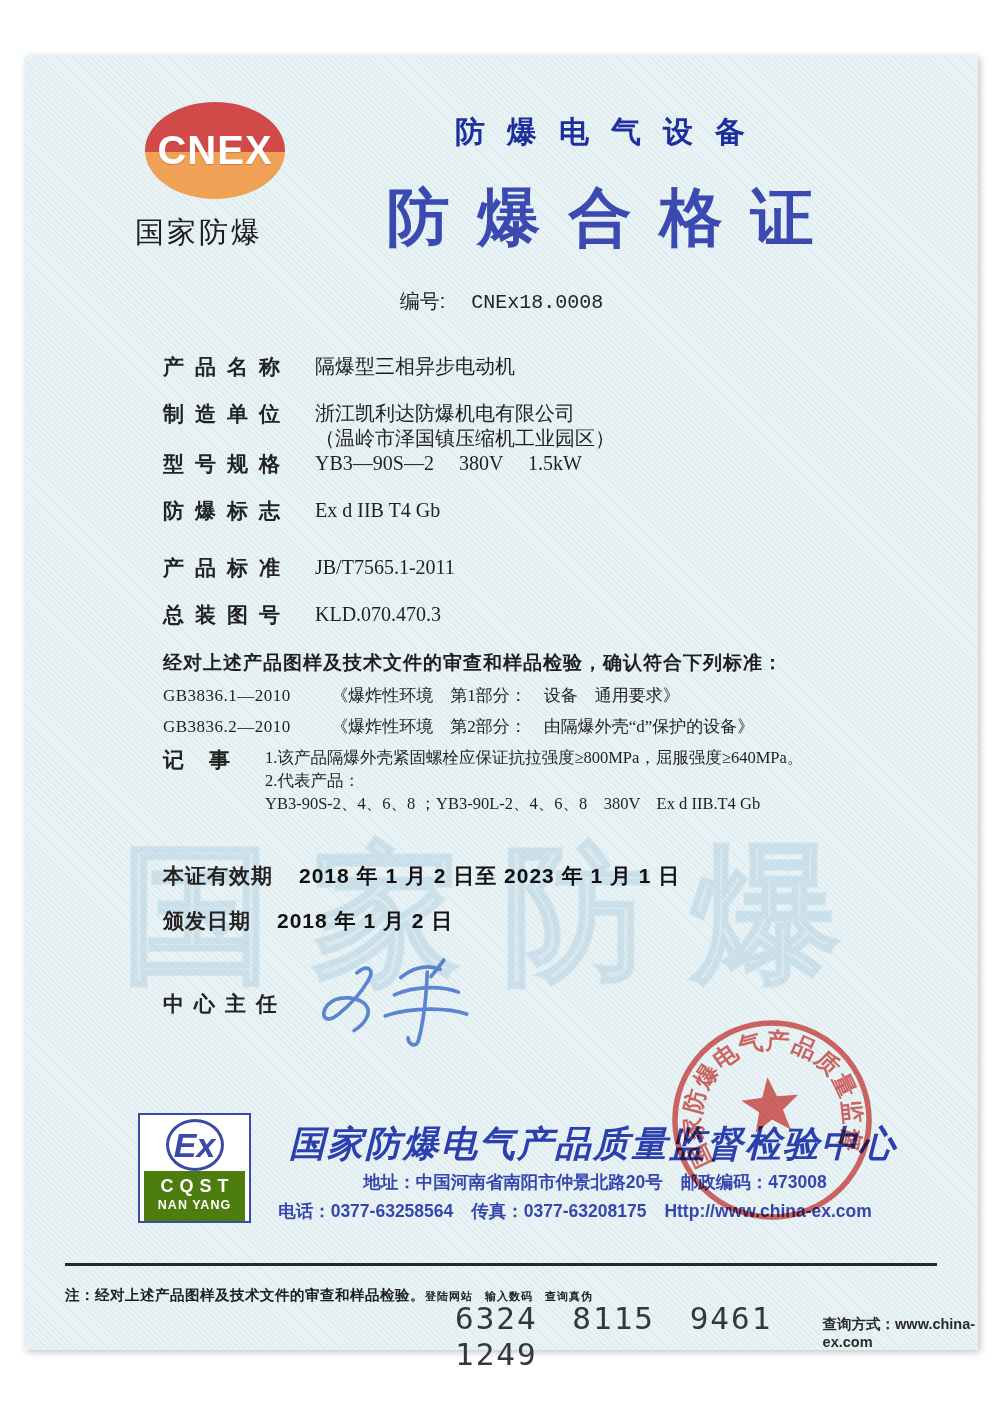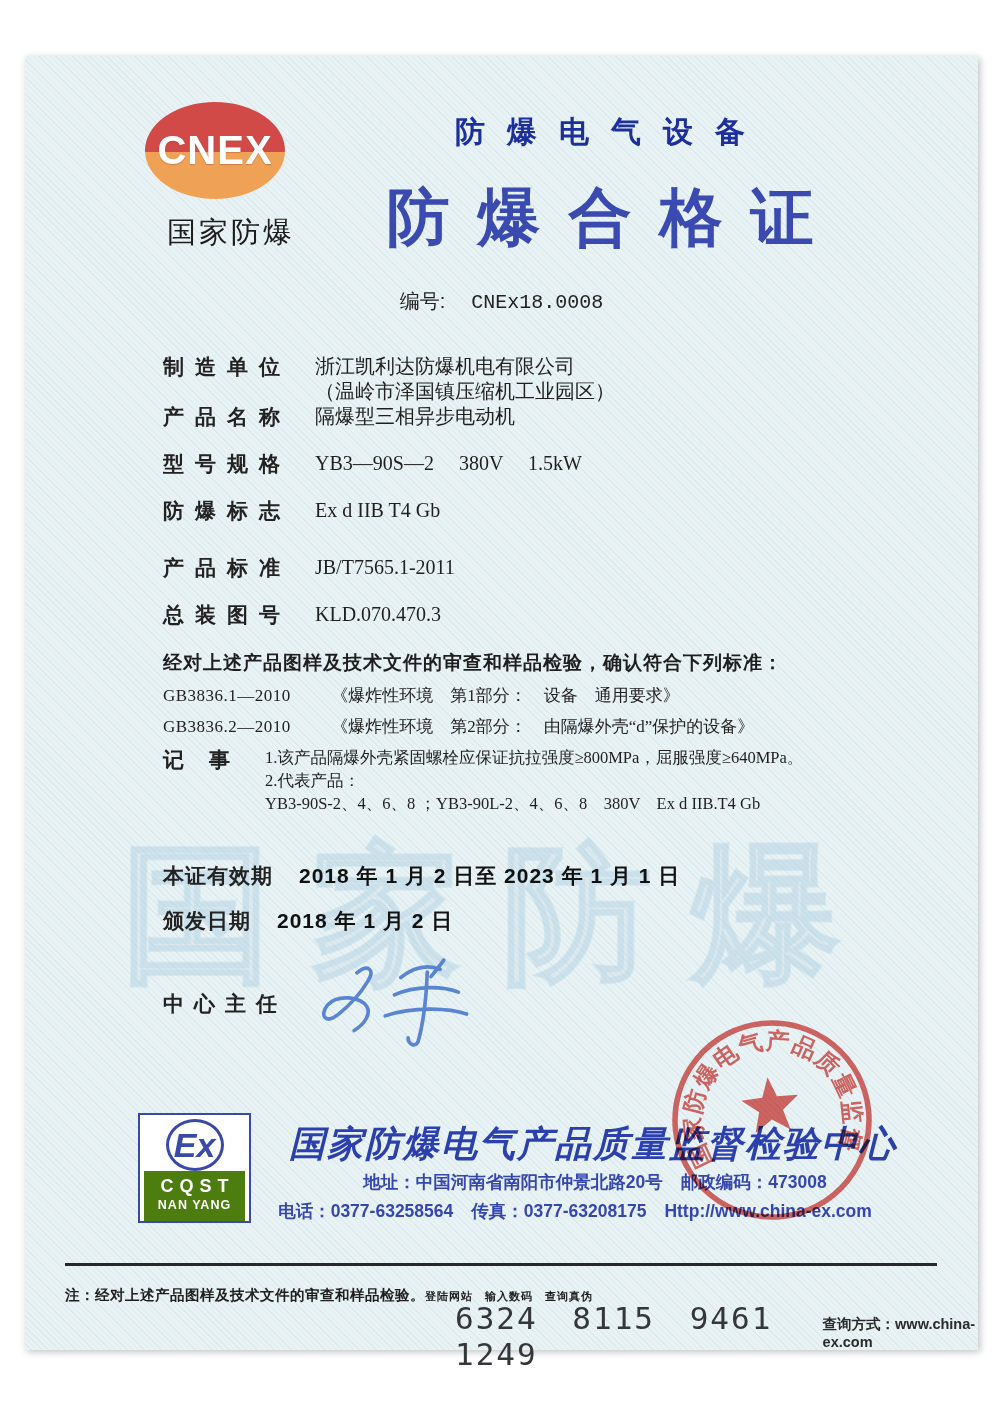--- a/index.html
+++ b/index.html
@@ -8,21 +8,21 @@
 
   .paper {
     position:absolute; left:25px; top:56px; width:953px; height:1294px;
     background:
       repeating-linear-gradient(45deg, rgba(170,205,212,.22) 0 1px, rgba(255,255,255,0) 1px 4px),
       #e9f2f4;
     box-shadow:2px 2px 7px rgba(110,120,125,.45);
   }
 
   
-  .logo-block { position:absolute; left:110px; top:46px; width:160px; text-align:right; }
+  .logo-block { position:absolute; left:110px; top:46px; width:160px; text-align:left; }
   .cnex-ellipse {
     width:140px; height:97px; margin:0 auto; border-radius:50%;
     background:linear-gradient(180deg,#d14a48 0 52%, #efa155 52% 100%);
     display:flex; align-items:center; justify-content:center;
   }
   .cnex-ellipse span {
     color:#ffffff; font-weight:bold; font-size:40px; letter-spacing:1px;
     font-family:"Liberation Sans", sans-serif; text-shadow:0 1px 1px rgba(150,60,40,.35);
   }
   .logo-caption { margin-top:14px; font-size:29px; color:#1d1d1d; letter-spacing:3px; font-weight:500; }
@@ -127,30 +127,30 @@
     <div class="title-block">
       <div class="subtitle">防爆电气设备</div>
       <div class="main-title">防爆合格证</div>
     </div>
 
     <div class="cert-no">
       <span class="lbl">编号:</span><span>CNEx18.0008</span>
     </div>
 
     <div class="sec-fields">
+      <div class="f-row">
+        <div class="f-label">产品名称</div>
+        <div class="f-value">隔爆型三相异步电动机</div>
+      </div>
       <div class="f-row two-line">
         <div class="f-label">制造单位</div>
         <div class="f-value">
           <span>浙江凯利达防爆机电有限公司</span>
           <span class="second">（温岭市泽国镇压缩机工业园区）</span>
         </div>
-      </div>
-      <div class="f-row">
-        <div class="f-label">产品名称</div>
-        <div class="f-value">隔爆型三相异步电动机</div>
       </div>
       <div class="f-row">
         <div class="f-label">型号规格</div>
         <div class="f-value">YB3—90S—2　 380V　 1.5kW</div>
       </div>
       <div class="f-row gap-lg">
         <div class="f-label">防爆标志</div>
         <div class="f-value">Ex d IIB T4 Gb</div>
       </div>
       <div class="f-row">

